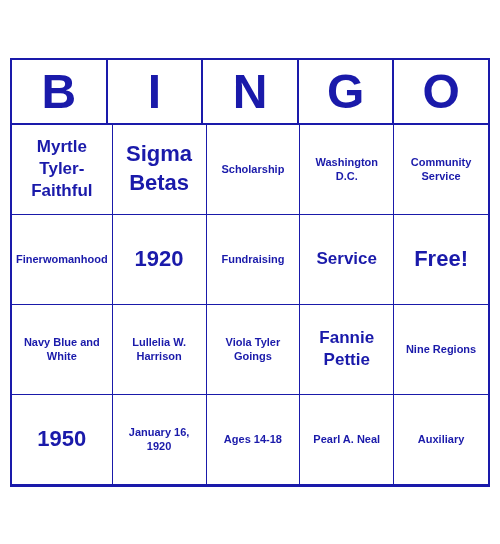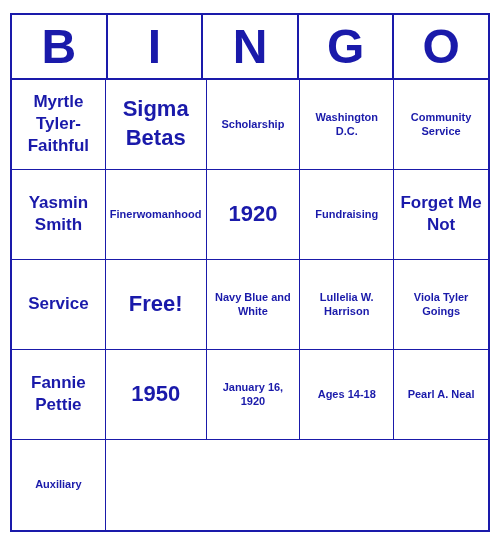--- a/index.html
+++ b/index.html
@@ -113,53 +113,50 @@
       <div class="bingo-cell">
         <span class="cell-text small">Scholarship</span>
       </div>
       <div class="bingo-cell">
         <span class="cell-text small">Washington D.C.</span>
       </div>
       <div class="bingo-cell">
         <span class="cell-text small">Community Service</span>
       </div>
       <div class="bingo-cell">
-        <span class="cell-text medium">Yasmin Smith</span>
-      </div>
-      <div class="bingo-cell">
         <span class="cell-text small">Finerwomanhood</span>
       </div>
       <div class="bingo-cell">
         <span class="cell-text large">1920</span>
       </div>
       <div class="bingo-cell">
         <span class="cell-text small">Fundraising</span>
-      </div>
-      <div class="bingo-cell">
-        <span class="cell-text medium">Forget Me Not</span>
       </div>
       <div class="bingo-cell">
         <span class="cell-text medium">Service</span>
       </div>
       <div class="bingo-cell">
         <span class="cell-text free">Free!</span>
       </div>
       <div class="bingo-cell">
         <span class="cell-text small">Navy Blue and White</span>
       </div>
       <div class="bingo-cell">
         <span class="cell-text small">Lullelia W. Harrison</span>
       </div>
       <div class="bingo-cell">
         <span class="cell-text small">Viola Tyler Goings</span>
       </div>
       <div class="bingo-cell">
         <span class="cell-text medium">Fannie Pettie</span>
       </div>
       <div class="bingo-cell">
+        <span class="cell-text small">Nine Regions</span>
+      </div>
+      <div class="bingo-cell">
         <span class="cell-text large">1950</span>
       </div>
       <div class="bingo-cell">
         <span class="cell-text small">January 16, 1920</span>
       </div>
       <div class="bingo-cell">
         <span class="cell-text small">Ages 14-18</span>
       </div>
       <div class="bingo-cell">
         <span class="cell-text small">Pearl A. Neal</span>

